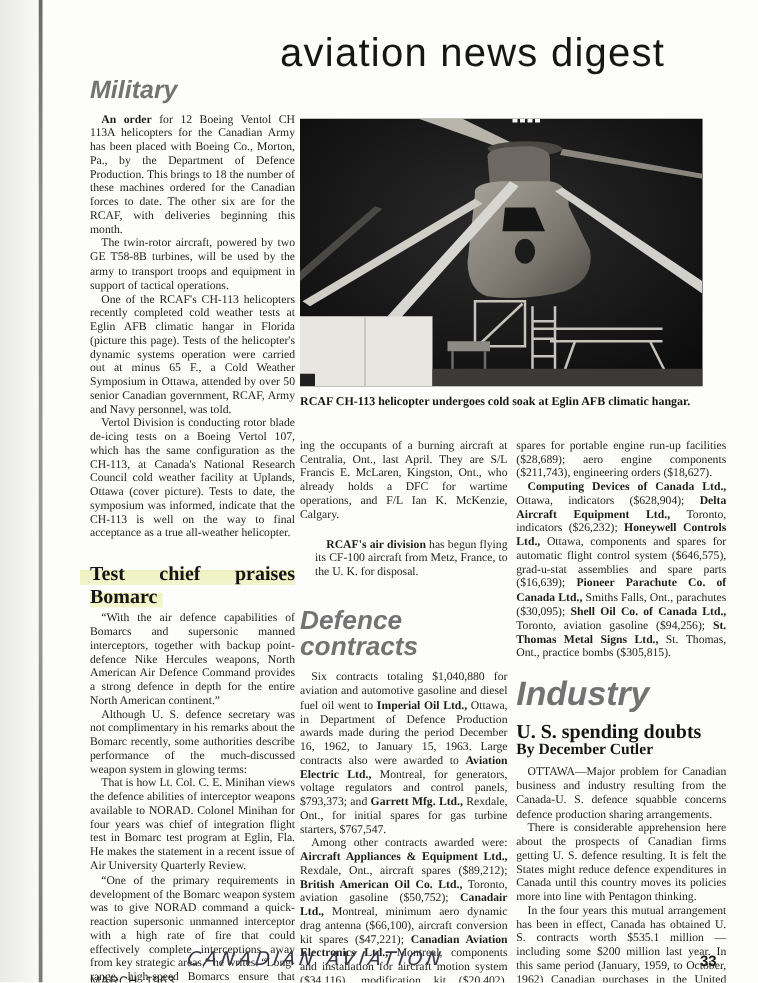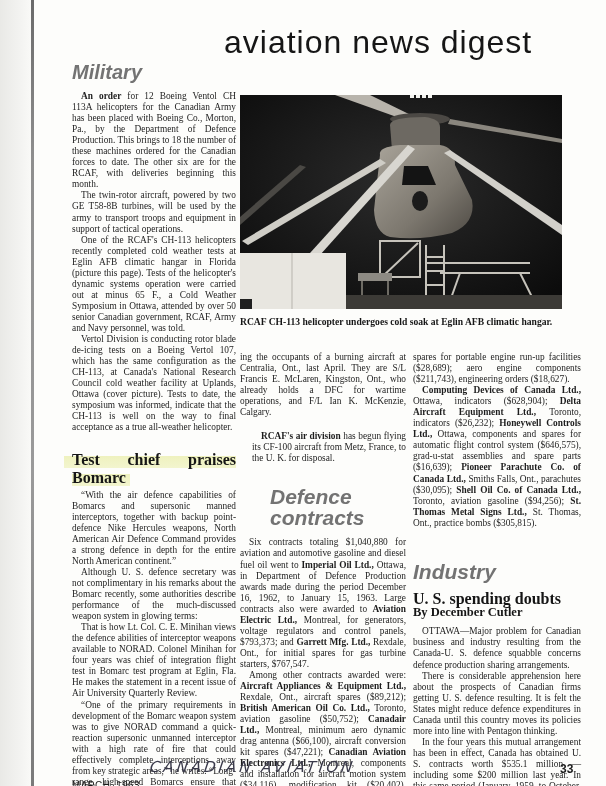--- a/index.html
+++ b/index.html
@@ -127,30 +127,30 @@
 
     <rect x="106" y="200" width="216" height="14" fill="#3c3a36"></rect>
   </svg>
 </div>
 <div class="caption">RCAF CH-113 helicopter undergoes cold soak at Eglin AFB climatic hangar.</div>
 
 <div class="col" id="col2">
   <p style="text-indent:0;">ing the occupants of a burning aircraft at Centralia, Ont., last April. They are S/L Francis E. McLaren, Kingston, Ont., who already holds a DFC for wartime operations, and F/L Ian K. McKenzie, Calgary.</p>
   <p class="gap" style="margin-top:13px;margin-left:12px;"><b>RCAF's air division</b><span> has begun flying its CF-100 aircraft from Metz, France, to the U. K. for disposal.</span></p>
 
-  <h2 class="section-head" style="margin-top:22px; margin-bottom:9px; font-size:21px;margin-left:30px;">Defence contracts</h2>
+  <h2 class="section-head" style="margin-top:22px; margin-bottom:9px; font-size:21px;">Defence contracts</h2>
   <p><span>Six contracts totaling $1,040,880 for aviation and automotive gasoline and diesel fuel oil went to </span><b>Imperial Oil Ltd.,</b><span> Ottawa, in Department of Defence Production awards made during the period December 16, 1962, to January 15, 1963. Large contracts also were awarded to </span><b>Aviation Electric Ltd.,</b><span> Montreal, for generators, voltage regulators and control panels, $793,373; and </span><b>Garrett Mfg. Ltd.,</b><span> Rexdale, Ont., for initial spares for gas turbine starters, $767,547.</span></p>
   <p><span>Among other contracts awarded were: </span><b>Aircraft Appliances &amp; Equipment Ltd.,</b><span> Rexdale, Ont., aircraft spares ($89,212); </span><b>British American Oil Co. Ltd.,</b><span> Toronto, aviation gasoline ($50,752); </span><b>Canadair Ltd.,</b><span> Montreal, minimum aero dynamic drag antenna ($66,100), aircraft conversion kit spares ($47,221); </span><b>Canadian Aviation Electronics Ltd.,</b><span> Montreal, components and installation for aircraft motion system ($34,116), modification kit ($20,402), technical representatives ($12,751), test equipment calibration services ($25,606), signal generators ($30,857), general purpose trainer modification ($12,250); </span></p>
 </div>
 
 <div class="col" id="col3">
   <p style="text-indent:0;">spares for portable engine run-up facilities ($28,689); aero engine components ($211,743), engineering orders ($18,627).</p>
   <p><b>Computing Devices of Canada Ltd.,</b><span> Ottawa, indicators ($628,904); </span><b>Delta Aircraft Equipment Ltd.,</b><span> Toronto, indicators ($26,232); </span><b>Honeywell Controls Ltd.,</b><span> Ottawa, components and spares for automatic flight control system ($646,575), grad-u-stat assemblies and spare parts ($16,639); </span><b>Pioneer Parachute Co. of Canada Ltd.,</b><span> Smiths Falls, Ont., parachutes ($30,095); </span><b>Shell Oil Co. of Canada Ltd.,</b><span> Toronto, aviation gasoline ($94,256); </span><b>St. Thomas Metal Signs Ltd.,</b><span> St. Thomas, Ont., practice bombs ($305,815).</span></p>
 
-  <h2 class="section-head" style="margin-top:32px; margin-bottom:8px; font-size:21px;">Industry</h2>
+  <h2 class="section-head" style="margin-top:13px; margin-bottom:8px; font-size:27px;">Industry</h2>
   <div class="sub-head">U. S. spending doubts</div>
   <div class="byline" style="margin-bottom:8px;">By December Cutler</div>
   <p>OTTAWA—Major problem for Canadian business and industry resulting from the Canada-U. S. defence squabble concerns defence production sharing arrangements.</p>
   <p>There is considerable apprehension here about the prospects of Canadian firms getting U. S. defence resulting. It is felt the States might reduce defence expenditures in Canada until this country moves its policies more into line with Pentagon thinking.</p>
   <p>In the four years this mutual arrangement has been in effect, Canada has obtained U. S. contracts worth $535.1 million — including some $200 million last year. In this same period (January, 1959, to October, 1962) Canadian purchases in the United States totaled</p>
 </div>
 
 <div class="footer-date">MARCH, 1963</div>
 <div class="handwriting">CANADIAN AVIATION</div>
 <div class="page-num">33</div>

